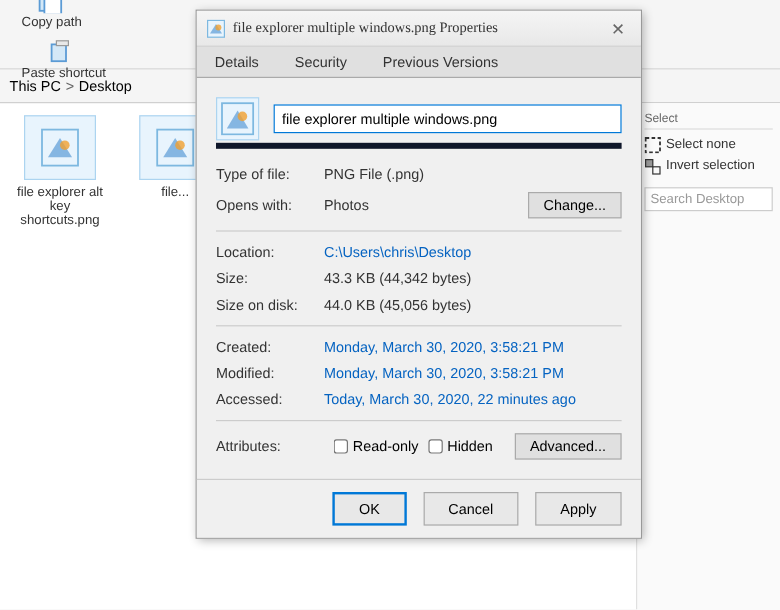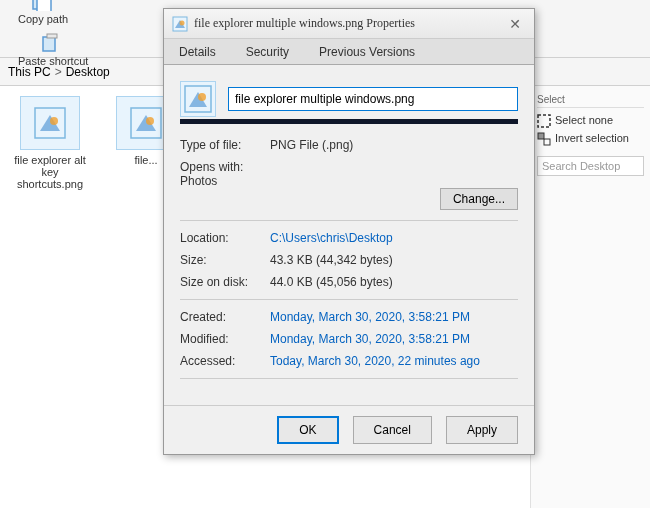--- a/index.html
+++ b/index.html
@@ -356,22 +356,22 @@
       padding: 3px 12px;
       font-size: 12px;
       background: #e0e0e0;
       border: 1px solid #aaa;
       cursor: pointer;
       margin-left: auto;
     }
 
     .opens-row {
       display: flex;
+      align-items: center;
       margin-bottom: 8px;
-      flex-direction: column;
     }
   </style>
 </head>
 <body>
 
 <div class="explorer-bg">
   <div class="explorer-toolbar">
     <div class="toolbar-section">
       <div class="toolbar-btn">
         <svg class="icon-img" viewBox="0 0 24 20" fill="none">
@@ -522,20 +522,32 @@
         <span class="info-value blue">Monday, March 30, 2020, 3:58:21 PM</span>
       </div>
 
       <div class="info-row">
         <span class="info-label">Accessed:</span>
         <span class="info-value blue">Today, March 30, 2020, 22 minutes ago</span>
       </div>
 
       <hr class="separator">
 
+      <div class="attr-row">
+        <span class="info-label">Attributes:</span>
+        <label class="checkbox-label">
+          <input type="checkbox" style="">
+          <span>Read-only</span>
+        </label>
+        <label class="checkbox-label">
+          <input type="checkbox" style="">
+          <span>Hidden</span>
+        </label>
+        <button class="advanced-btn">Advanced...</button>
+      </div>
     </div>
 
     <div class="dialog-footer">
       <button class="footer-btn primary">OK</button>
       <button class="footer-btn">Cancel</button>
       <button class="footer-btn">Apply</button>
     </div>
   </div>
 </div>
 

